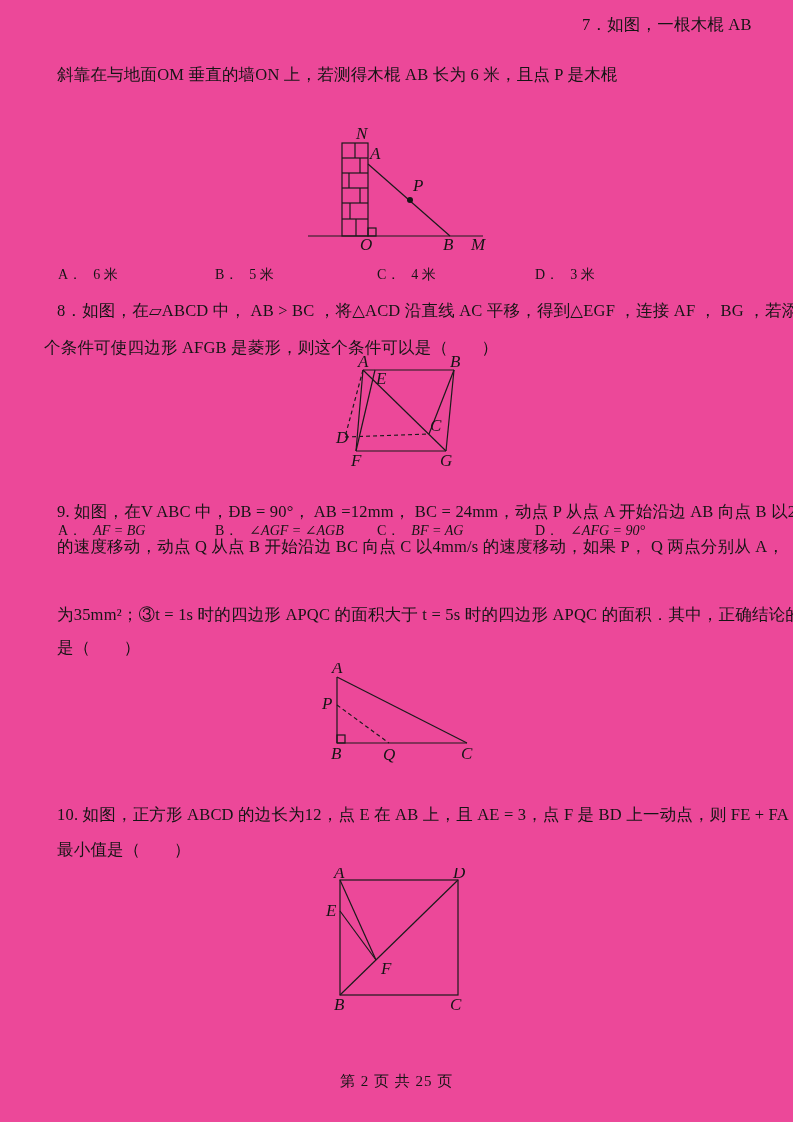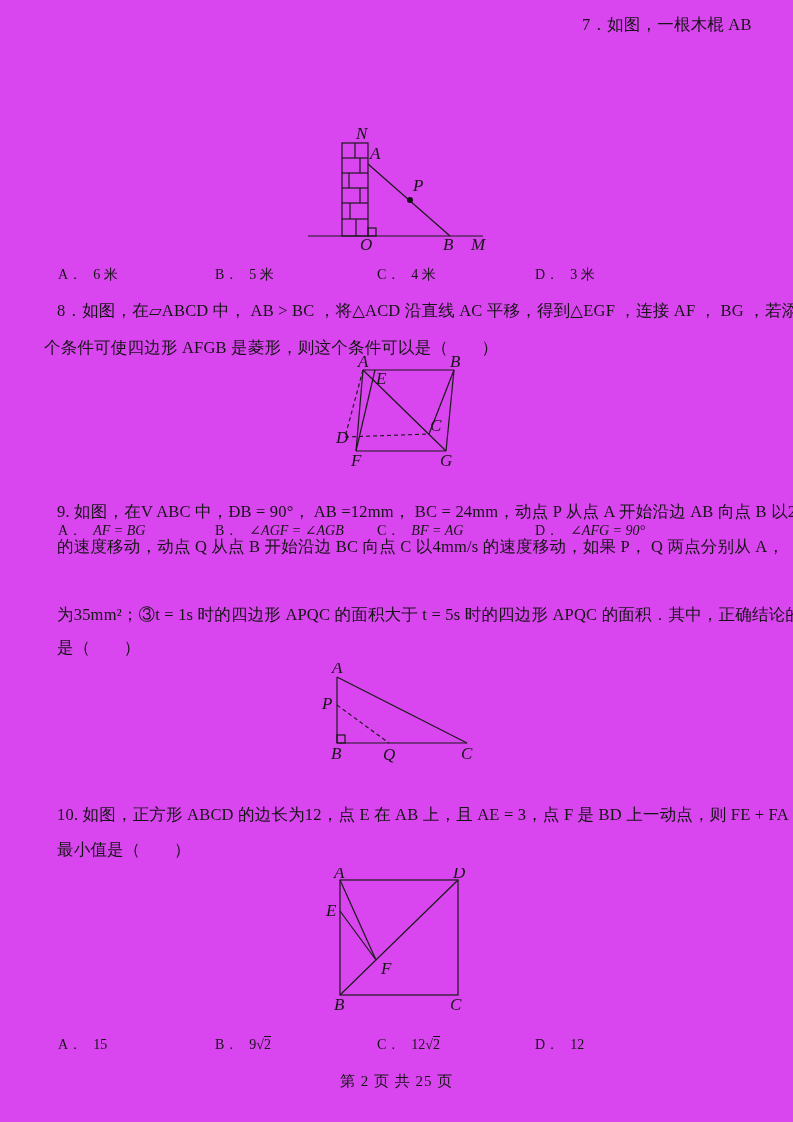--- a/index.html
+++ b/index.html
@@ -1,20 +1,20 @@
 <!DOCTYPE html>
 <html><head>
 <meta charset="utf-8">
 <style>
   * { margin:0; padding:0; box-sizing:border-box; }
   html,body { background:#e8e8e8; }
   .page {
     position:relative;
     width:793px; height:1122px;
-    background:#d946ef;
+    background:#ec4899;
     margin:0 auto;
     font-family:"Liberation Serif","DejaVu Serif",serif;
     color:#151515;
     overflow:hidden;
   }
   .tline {
     position:absolute;
     font-size:16.5px;
     line-height:1.25;
     white-space:pre;
@@ -41,20 +41,21 @@
     letter-spacing:1px;
   }
 </style>
 </head>
 <body>
 
 <div class="page">
 
   <div class="tline" style="left:582px; top:15px;">7．如图，一根木棍 AB</div>
 
+  <div class="tline" style="left:57px; top:65px;">斜靠在与地面OM 垂直的墙ON 上，若测得木棍 AB 长为 6 米，且点 P 是木棍</div>
 
   <svg class="fig" style="left:300px; top:126px;" width="190" height="125" viewBox="0 0 190 125">
     <g stroke="#1a1a1a" stroke-width="1.2" fill="none">
       <line x1="8" y1="110" x2="183" y2="110"></line>
       <rect x="42" y="17" width="26" height="93"></rect>
       <line x1="42" y1="32" x2="68" y2="32"></line>
       <line x1="42" y1="47" x2="68" y2="47"></line>
       <line x1="42" y1="62" x2="68" y2="62"></line>
       <line x1="42" y1="77" x2="68" y2="77"></line>
       <line x1="42" y1="93" x2="68" y2="93"></line>
@@ -146,22 +147,16 @@
       <line x1="17" y1="43" x2="53" y2="92"></line>
     </g>
     <text x="11" y="10">A</text>
     <text x="130" y="10">D</text>
     <text x="3" y="48">E</text>
     <text x="58" y="106">F</text>
     <text x="11" y="142">B</text>
     <text x="127" y="142">C</text>
   </svg>
 
-  <div class="opt-row" style="top:1036px;">
-    <span class="opt" style="left:0px;"><span class="key">A．</span><span class="val">15</span></span>
-    <span class="opt" style="left:157px;"><span class="key">B．</span><span class="val"><span>9√</span><span class="rad">2</span></span></span>
-    <span class="opt" style="left:319px;"><span class="key">C．</span><span class="val"><span>12√</span><span class="rad">2</span></span></span>
-    <span class="opt" style="left:477px;"><span class="key">D．</span><span class="val">12</span></span>
-  </div>
 
   <div class="footer" style="top:1072px;">第 2 页 共 25 页</div>
 
 </div>
 
 </body></html>

